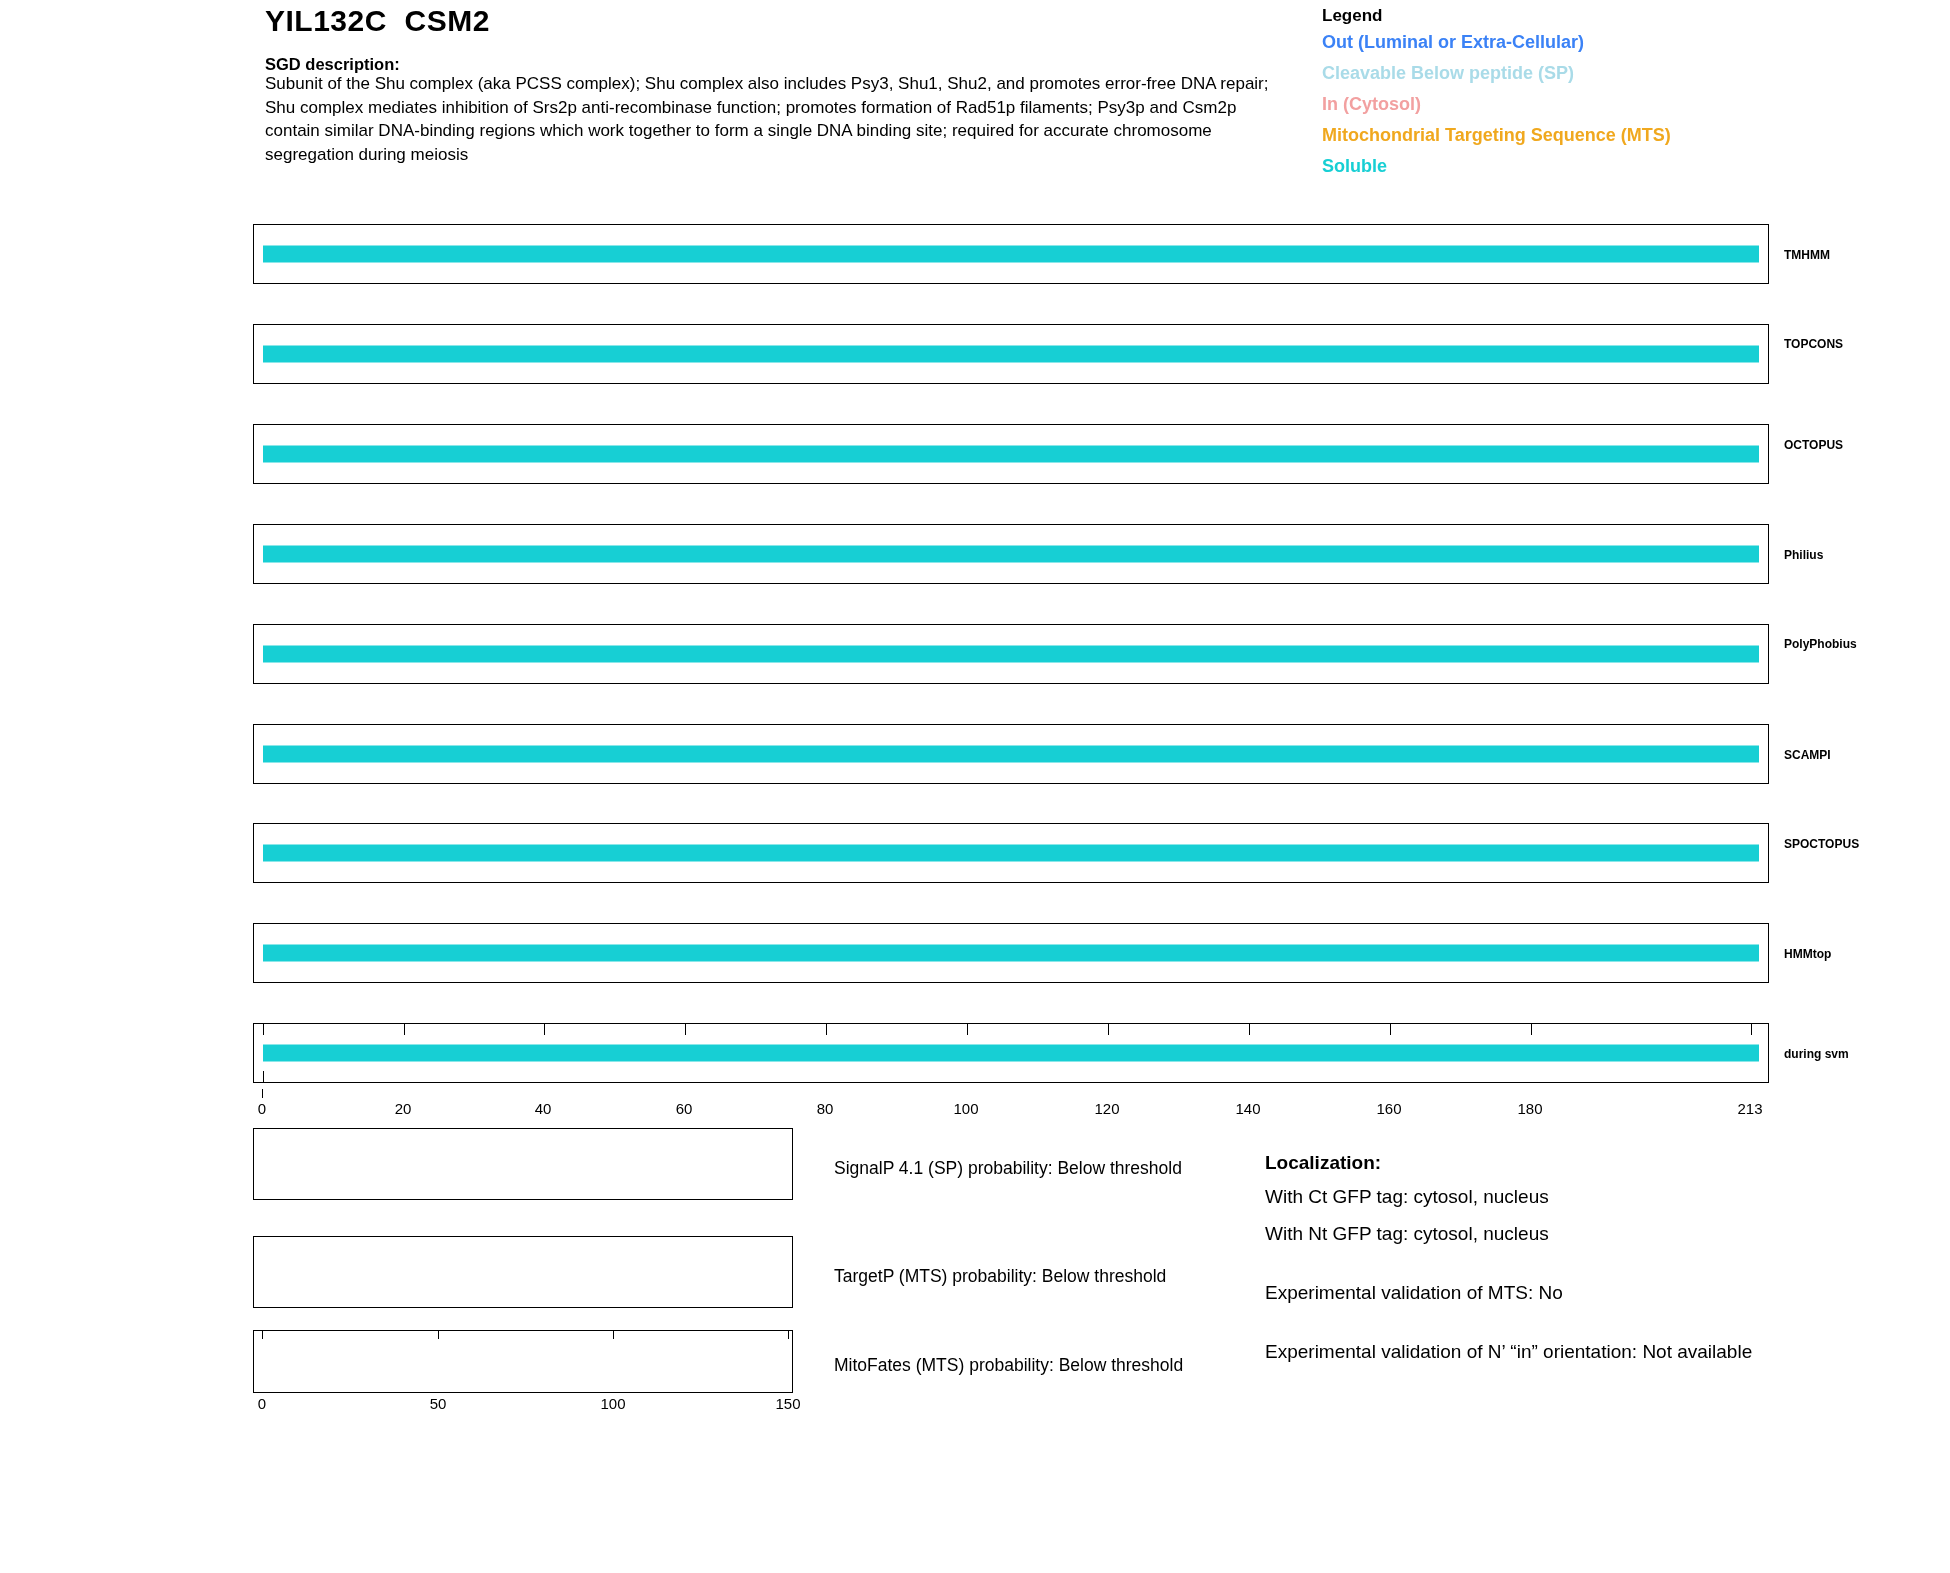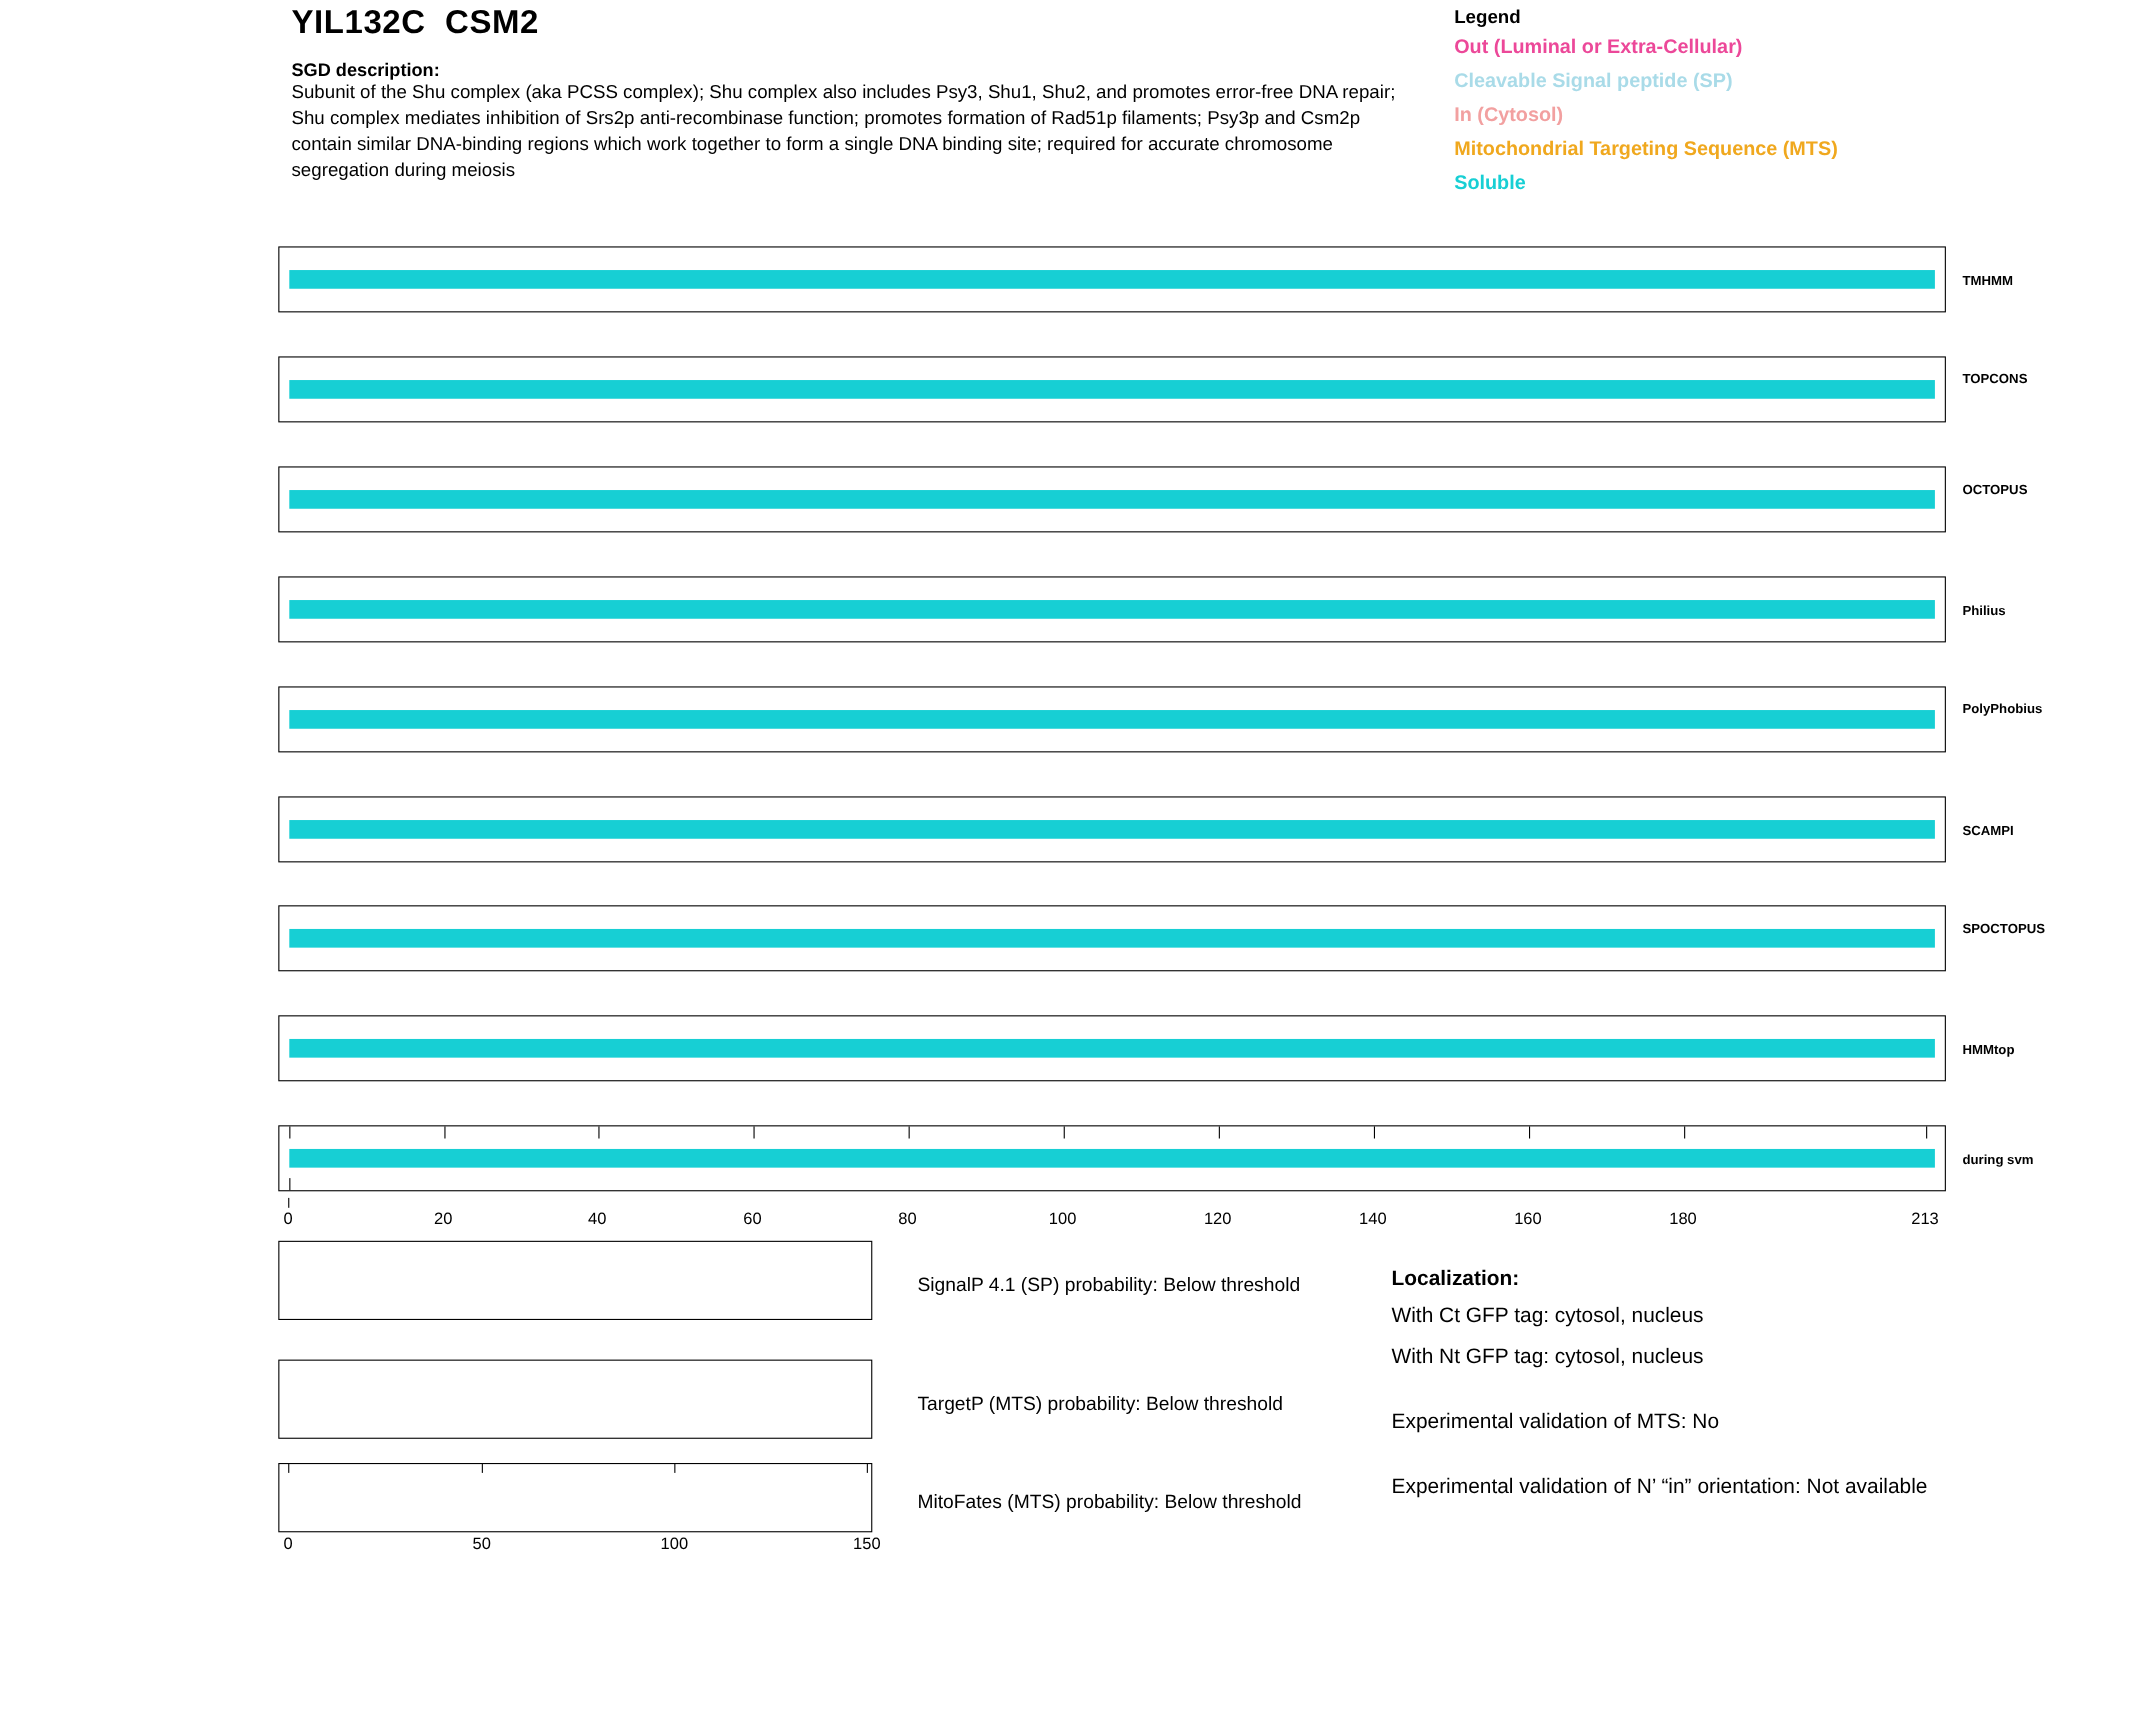--- a/index.html
+++ b/index.html
@@ -195,22 +195,22 @@
 </style>
 </head>
 <body>
 
 <div id="gene-title">YIL132C  CSM2</div>
 <div id="sgd-label">SGD description:</div>
 <div id="sgd-description">Subunit of the Shu complex (aka PCSS complex); Shu complex also includes Psy3, Shu1, Shu2, and promotes error-free DNA repair; Shu complex mediates inhibition of Srs2p anti-recombinase function; promotes formation of Rad51p filaments; Psy3p and Csm2p contain similar DNA-binding regions which work together to form a single DNA binding site; required for accurate chromosome segregation during meiosis</div>
 
 <div id="legend">
   <div class="legend-title">Legend</div>
-  <div class="legend-item" style="color:#ec4899">Out (Luminal or Extra-Cellular)</div>
-  <div class="legend-item" style="color:#a9dbe8">Cleavable Signal peptide (SP)</div>
+  <div class="legend-item" style="color:#3b82f6">Out (Luminal or Extra-Cellular)</div>
+  <div class="legend-item" style="color:#a9dbe8">Cleavable Below peptide (SP)</div>
   <div class="legend-item" style="color:#f2a0a0">In (Cytosol)</div>
   <div class="legend-item" style="color:#f0a81e">Mitochondrial Targeting Sequence (MTS)</div>
   <div class="legend-item" style="color:#17cfd4">Soluble</div>
 </div>
 
 <div class="track" style="top:224px">
   <div class="bar"></div>
 </div>
 <div class="track-label" style="top:248px">TMHMM</div>
 

